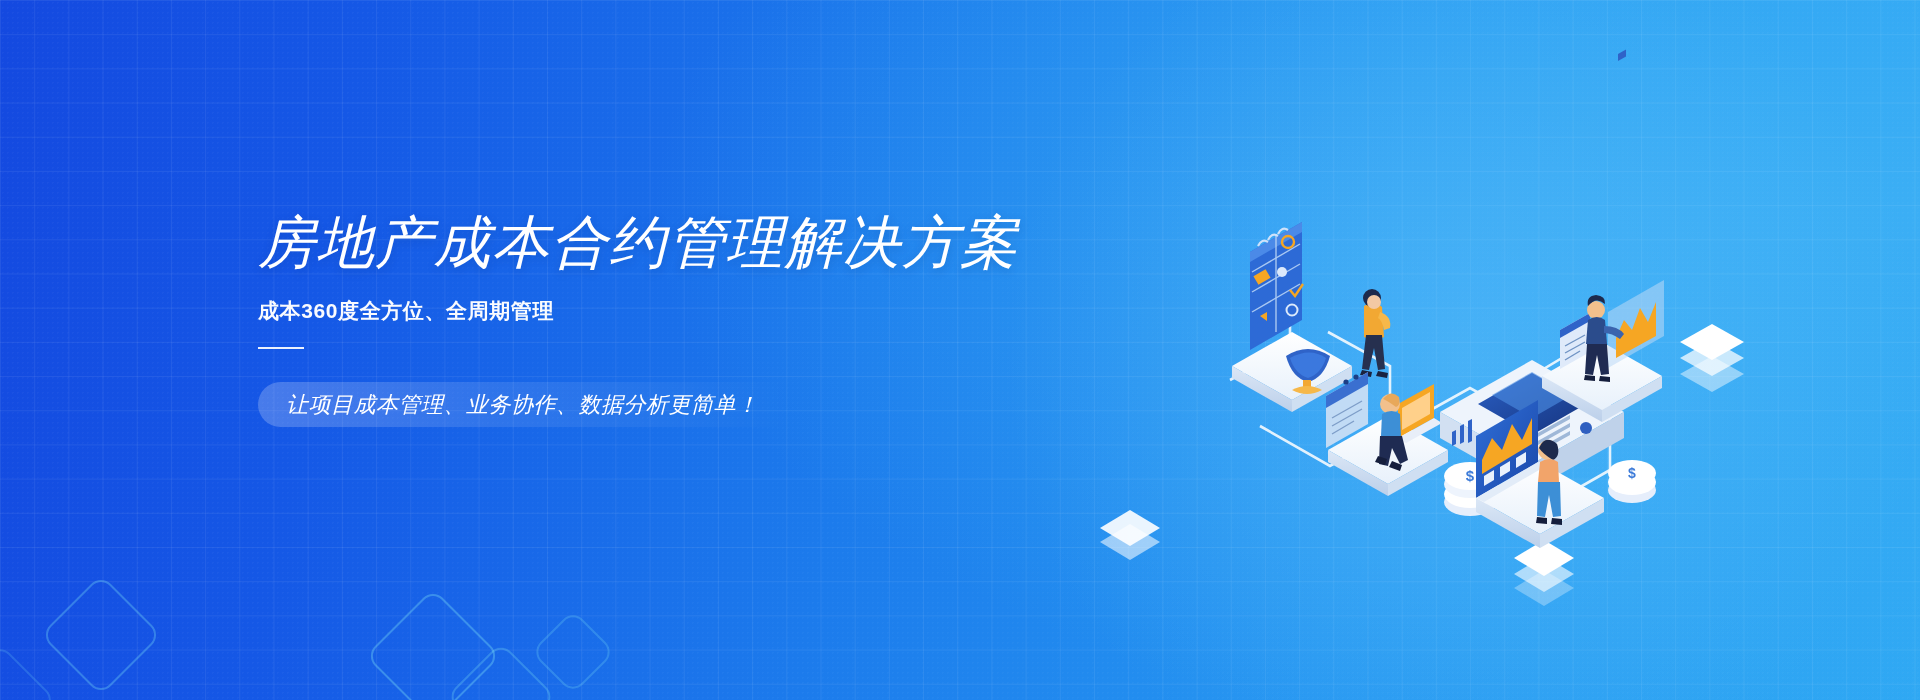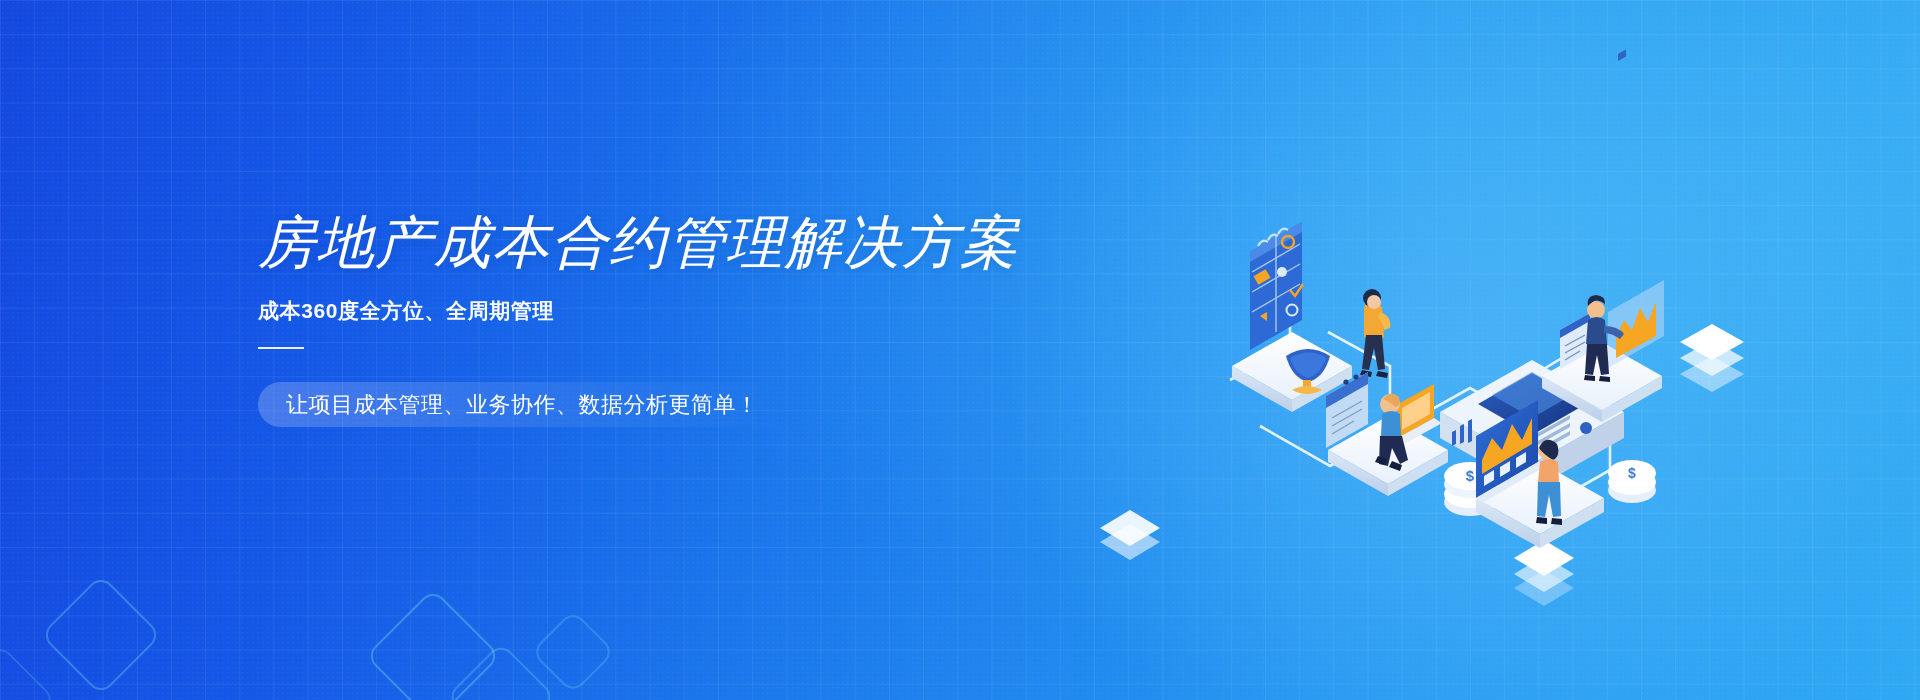--- a/index.html
+++ b/index.html
@@ -87,20 +87,21 @@
   }
   .pill{
     margin-top:33px;
     display:inline-flex; align-items:center;
     height:45px;
     padding:0 30px 0 28px;
     border-radius:26px 0 0 26px;
     background:linear-gradient(90deg, rgba(255,255,255,.22) 0%, rgba(255,255,255,.10) 45%, rgba(255,255,255,0) 100%);
     font-size:22px; color:#ffffff; letter-spacing:.5px;
     white-space:nowrap;
+    font-style:italic;
   }
 
   
   .illo{
     position:absolute;
     left:1140px; top:180px;
     width:620px; height:420px;
   }
   .illo svg{ width:100%; height:100%; display:block; overflow:visible; }
 </style>

